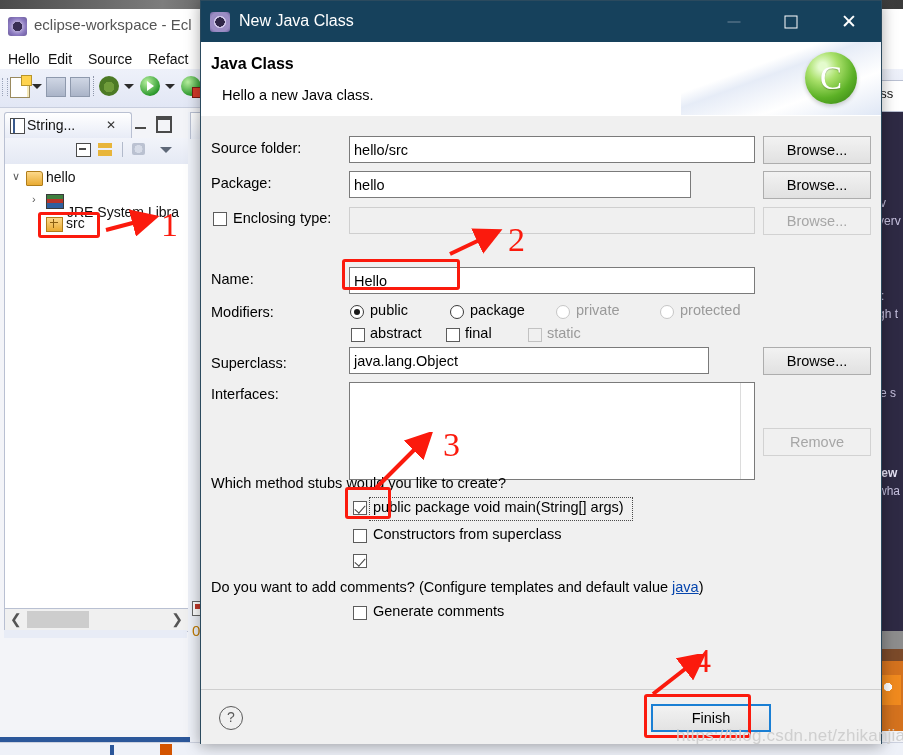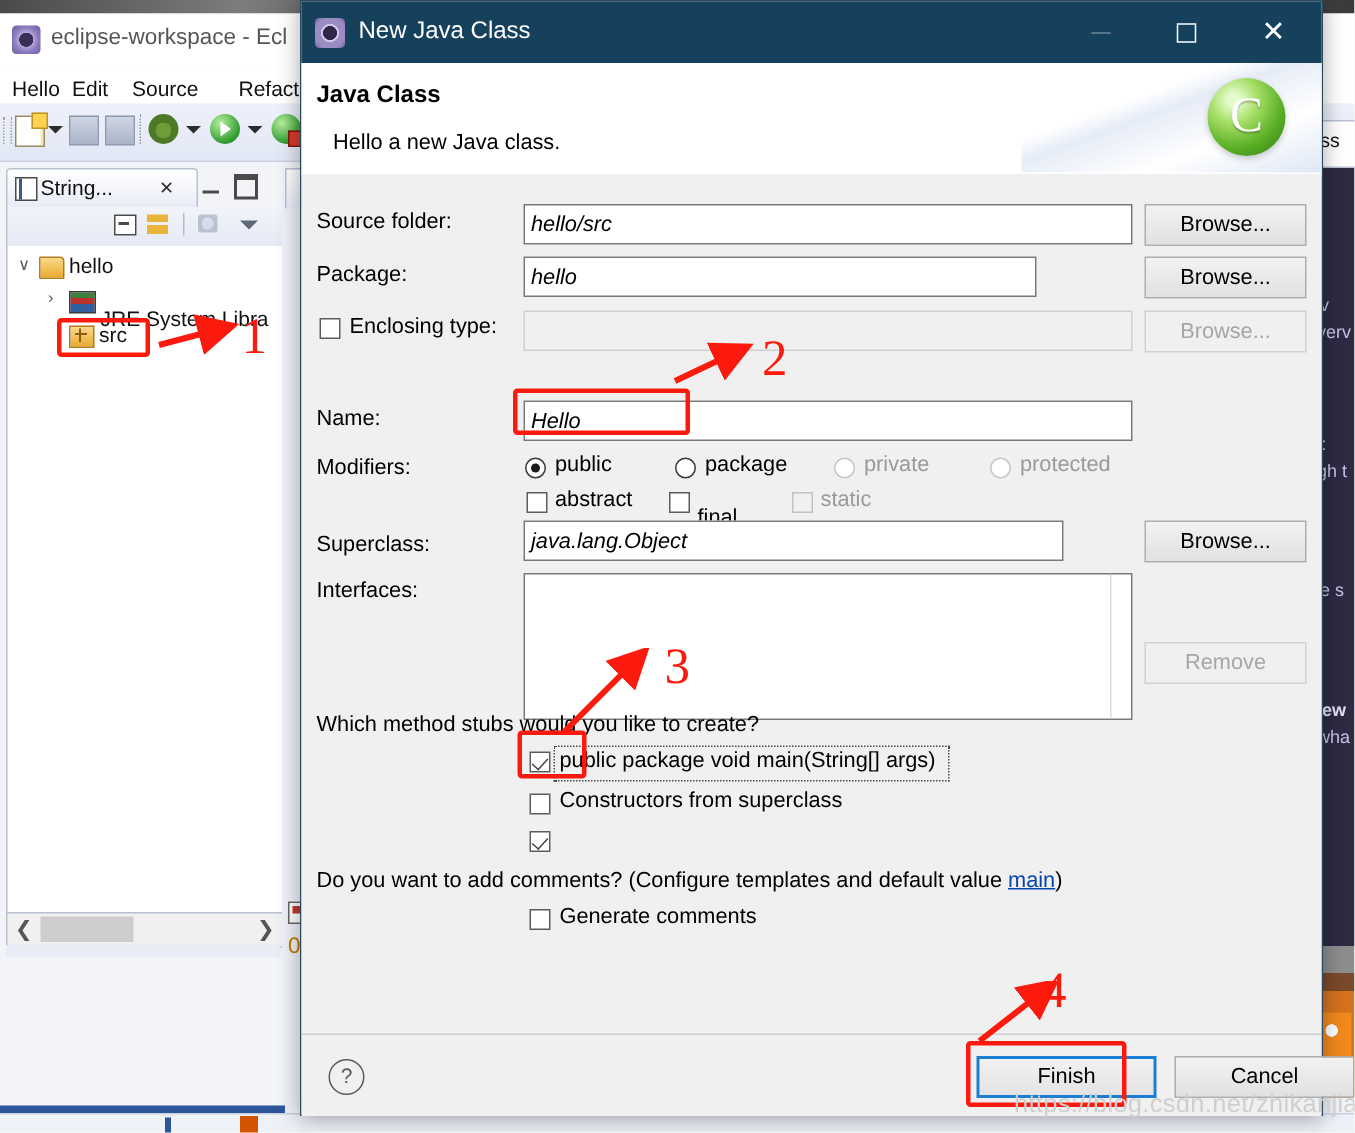--- a/index.html
+++ b/index.html
@@ -324,21 +324,21 @@
   .dlg-body {
     position:absolute; left:0; top:115px; width:680px; height:573px; background:#f0f0f0;
   }
   .lbl {
     position:absolute; font-size:14.5px; color:#000; white-space:nowrap;
   }
   .lbl.dim { color:#9a9a9a; }
   .txt {
     position:absolute; background:#ffffff; border:1px solid #7a7a7a;
     box-sizing:border-box; font-family:"Liberation Sans", sans-serif;
-    font-size:14.5px; color:#000; padding:0 4px; line-height:26px;font-style:italic;
+    font-size:14.5px; color:#000; padding:0 4px; line-height:26px;
   }
   .txt.disabled { background:#f0f0f0; border-color:#cfcfcf; }
   .btn {
     position:absolute; background:linear-gradient(180deg,#f2f2f2,#e1e1e1);
     border:1px solid #adadad; box-sizing:border-box;
     font-family:"Liberation Sans", sans-serif; font-size:14.5px; color:#000;
     text-align:center; line-height:26px; cursor:default;
   }
   .btn.disabled { color:#a6a6a6; background:#f0f0f0; border-color:#d2d2d2;}
   .listbox {
@@ -416,21 +416,21 @@
   <div class="win-topstrip"></div>
 
   <div class="ecl-titlebar"></div>
   <div class="ecl-title-icon"></div>
   <div class="ecl-title-text">eclipse-workspace - Ecl</div>
 
   <div class="ecl-menubar"></div>
   <div class="ecl-menu-item" style="left:8px">Hello</div>
   <div class="ecl-menu-item" style="left:48px">Edit</div>
   <div class="ecl-menu-item" style="left:88px">Source</div>
-  <div class="ecl-menu-item" style="left:159px">Refact</div>
+  <div class="ecl-menu-item" style="left:148px">Refact</div>
 
   <div class="ecl-toolbar"></div>
   <div class="tb-handle"></div>
   <div class="tb-newdoc"></div>
   <div class="tb-ico tri-down" style="left:32px;top:84px"></div>
   <div class="tb-save"></div>
   <div class="tb-saveall"></div>
   <div class="tb-sep" style="left:93px"></div>
   <div class="tb-bug"></div>
   <div class="tb-ico tri-down" style="left:124px;top:84px"></div>
@@ -549,21 +549,21 @@
     <div class="rb disabled" style="left:355px;top:189px"></div>
     <div class="lbl dim" style="left:375px;top:186px">private</div>
 
     <div class="rb disabled" style="left:459px;top:189px"></div>
     <div class="lbl dim" style="left:479px;top:186px">protected</div>
 
     <div class="cb" style="left:150px;top:212px"></div>
     <div class="lbl" style="left:169px;top:209px">abstract</div>
 
     <div class="cb" style="left:245px;top:212px"></div>
-    <div class="lbl" style="left:264px;top:221px">final</div>
+    <div class="lbl" style="left:264px;top:209px">final</div>
 
     <div class="cb disabled" style="left:327px;top:212px"></div>
     <div class="lbl dim" style="left:346px;top:209px">static</div>
 
     <div class="lbl" style="left:10px;top:239px">Superclass:</div>
     <div class="txt" style="left:148px;top:231px;width:360px;height:27px">java.lang.Object</div>
     <div class="btn" style="left:562px;top:231px;width:108px;height:28px">Browse...</div>
 
     <div class="lbl" style="left:10px;top:270px">Interfaces:</div>
     <div class="listbox" style="left:148px;top:266px;width:406px;height:98px">
@@ -575,30 +575,29 @@
 
     <div class="cb checked" style="left:152px;top:385px"></div>
     <div class="focus-dots" style="left:168px;top:381px;width:262px;height:22px"></div>
     <div class="lbl" style="left:172px;top:383px">public package void main(String[] args)</div>
 
     <div class="cb" style="left:152px;top:413px"></div>
     <div class="lbl" style="left:172px;top:410px">Constructors from superclass</div>
 
     <div class="cb checked" style="left:152px;top:438px"></div>
 
-    <div class="lbl" style="left:10px;top:463px"><span>Do you want to add comments? (Configure templates and default value </span><span class="link">main</span><span>)</span></div>
+    <div class="lbl" style="left:10px;top:463px"><span>Do you want to add comments? (Configure templates and default value </span><span class="link">java</span><span>)</span></div>
 
     <div class="cb" style="left:152px;top:490px"></div>
     <div class="lbl" style="left:172px;top:487px">Generate comments</div>
   </div>
 
   <div class="dlg-footer">
     <div class="help-ico">?</div>
     <div class="btn btn-finish">Finish</div>
-    <div class="btn btn-cancel">Cancel</div>
   </div>
 </div>
 
 <div class="ann-box" style="left:38px;top:212px;width:62px;height:26px"></div>
 <svg class="ann-arrow" style="left:104px;top:208px" width="56" height="34">
   <defs>
       <marker id="ah1" markerWidth="7" markerHeight="7" refX="3" refY="3.5" orient="auto">
     <polygon points="0 0, 7 3.5, 0 7" fill="#fb1a0d"></polygon>
       </marker>
     </defs>

